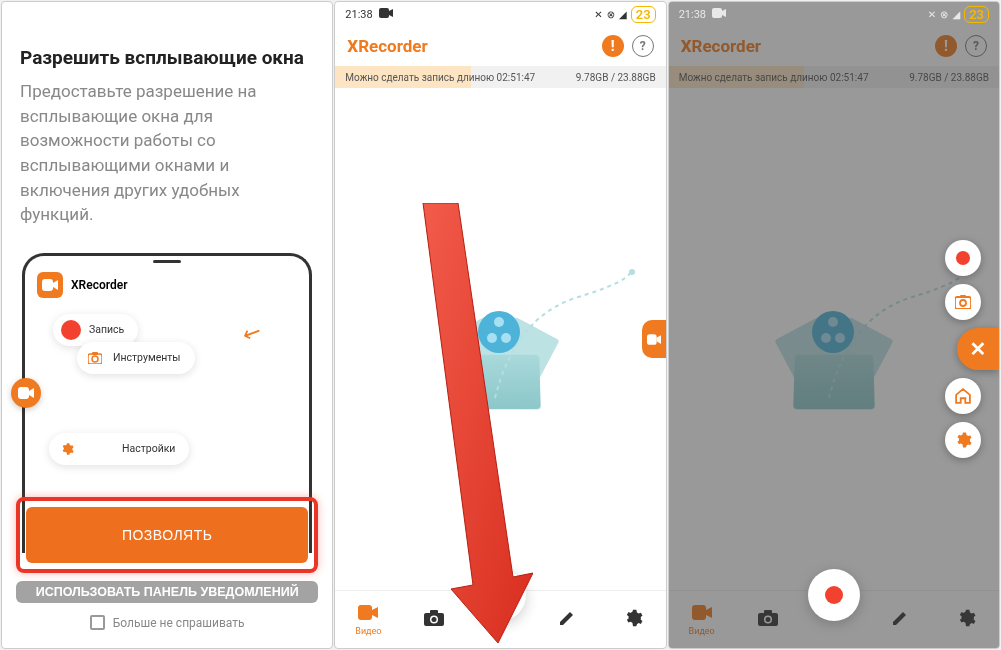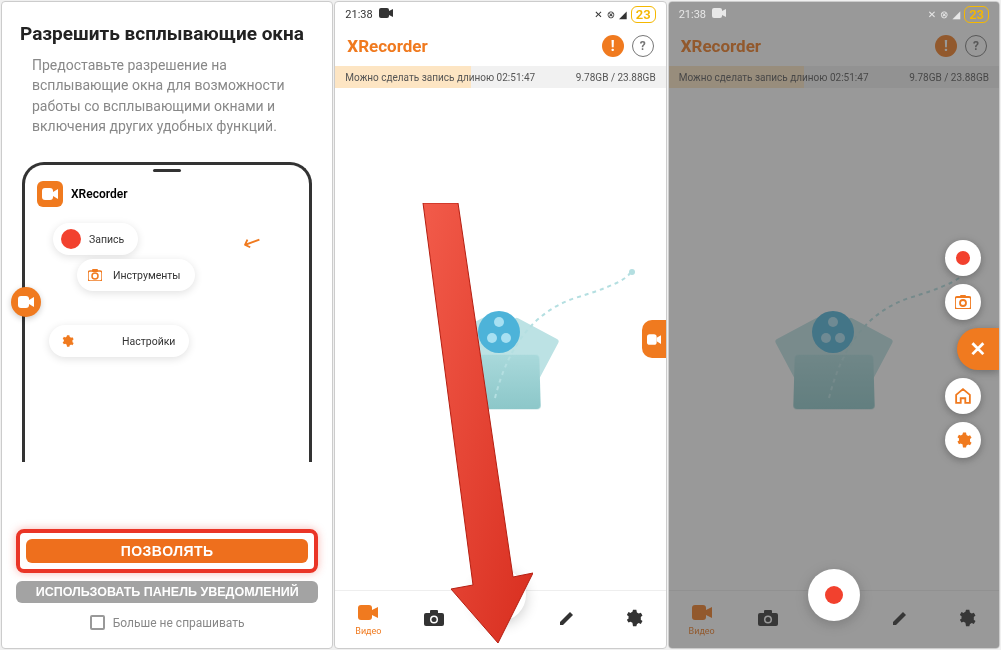--- a/index.html
+++ b/index.html
@@ -24,26 +24,26 @@
 
   
   .s1-header {
     padding: 20px 18px 12px;
   }
   .s1-title {
     font-size: 19px;
     font-weight: 700;
     color: #222;
     margin-bottom: 10px;
+    margin-top: 24px;
   }
   .s1-desc {
-    font-size: 14px;
+    font-size: 17px;
     color: #888;
     line-height: 1.45;
-    margin-left: 12px;
   }
   .phone-frame {
     margin: 14px 20px 0;
     height: 300px;
     border: 3px solid #333;
     border-bottom: none;
     border-radius: 22px 22px 0 0;
     background: #fff;
     padding: 10px 8px 0;
     position: relative;
@@ -192,23 +192,23 @@
     padding: 6px;
     margin-bottom: 8px;
     box-shadow: 0 0 8px rgba(234,53,39,.35);
   }
   .btn-orange {
     width: 100%;
     background: #ee6f1d;
     color: #fff;
     border: none;
     border-radius: 6px;
-    padding: 4px;
+    padding: 20px;
     font-size: 14px;
-    font-weight: 700;
+    font-weight: 400;
     letter-spacing: .5px;
   }
   .btn-gray {
     width: 100%;
     background: #a3a3a3;
     color: #fff;
     border: none;
     border-radius: 6px;
     padding: 3px;
     font-size: 12.5px;
@@ -519,31 +519,31 @@
             <rect x="0" y="0" width="11" height="12" rx="3" fill="#fff"></rect>
             <path d="M11 4 L16 1 L16 11 L11 8 Z" fill="#fff"></path>
           </svg>
       </div>
       <span class="curved-arrow">↙</span>
 
       <div class="bubble" style="left:20px;top:-6px;">
         <span class="bubble-dot red-dot"></span>
         <span>Запись</span>
       </div>
-      <div class="bubble" style="left:44px;top:30px;">
+      <div class="bubble" style="left:44px;top:22px;">
         <span class="bubble-dot cam-dot">
           <svg width="14" height="12" viewBox="0 0 14 12">
               <rect x="0" y="2" width="14" height="10" rx="2" fill="none" stroke="#f07a1f" stroke-width="1.5"></rect>
               <circle cx="7" cy="7" r="3" fill="none" stroke="#f07a1f" stroke-width="1.5"></circle>
               <rect x="4" y="0" width="6" height="3" rx="1" fill="#f07a1f"></rect>
             </svg>
         </span>
         <span>Инструменты</span>
       </div>
-      <div class="bubble" style="left:16px;top:96px;gap:45px;">
+      <div class="bubble" style="left:16px;top:113px;gap:45px;">
         <span class="bubble-dot gear-dot">
           <svg width="14" height="14" viewBox="0 0 24 24">
               <path fill="#f07a1f" d="M12 8a4 4 0 100 8 4 4 0 000-8zm9.4 4a7.6 7.6 0 00-.1-1.3l2.1-1.6-2-3.5-2.5 1a7.5 7.5 0 00-2.2-1.3L16 2h-4l-.7 2.6a7.5 7.5 0 00-2.2 1.3l-2.5-1-2 3.5 2.1 1.6a7.6 7.6 0 000 2.6L4.6 14l2 3.5 2.5-1a7.5 7.5 0 002.2 1.3L12 22h4l.7-2.6a7.5 7.5 0 002.2-1.3l2.5 1 2-3.5-2.1-1.6c.1-.4.1-.9.1-1.3z"></path>
             </svg>
         </span>
         <span>Настройки</span>
       </div>
     </div>
   </div>
 

